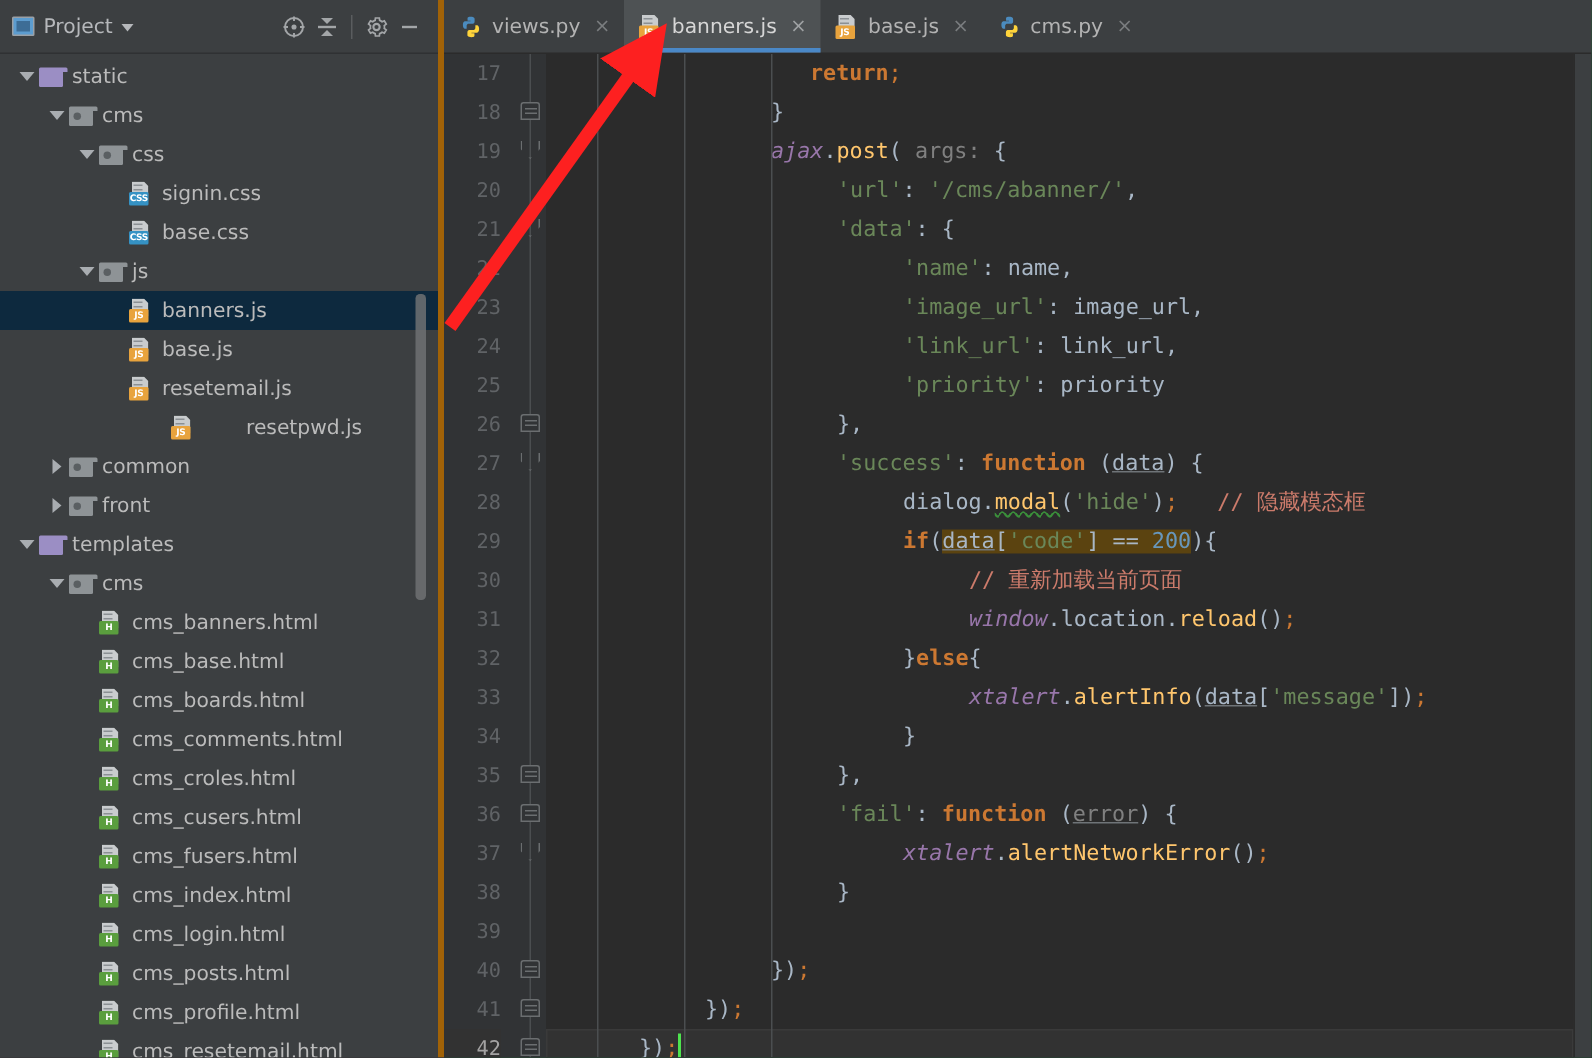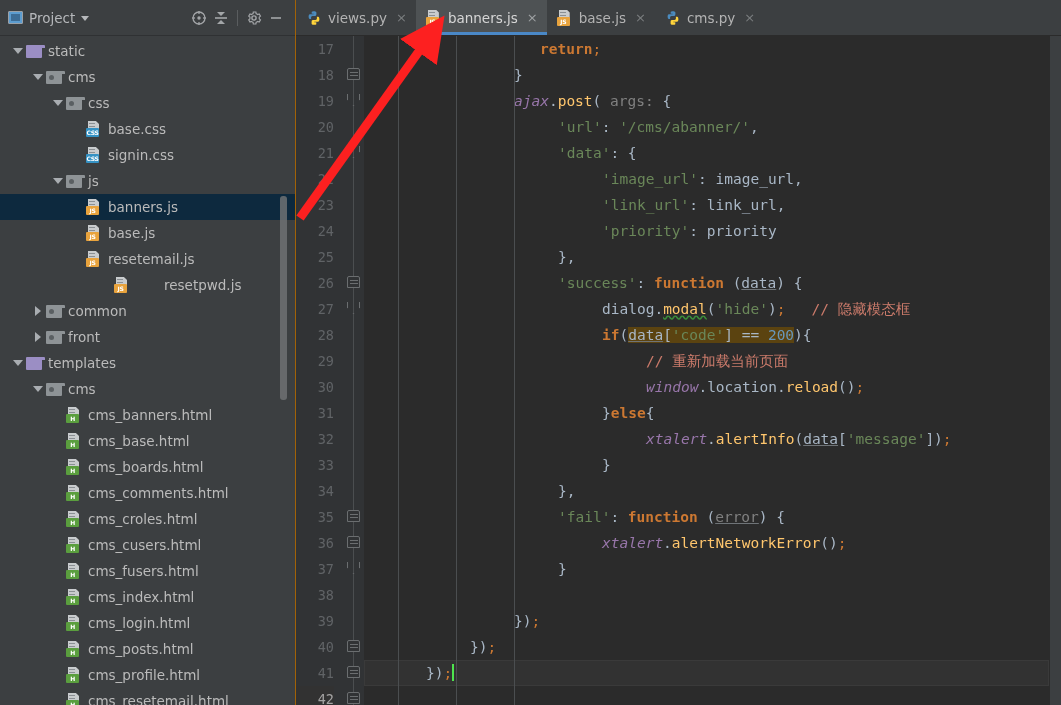--- a/index.html
+++ b/index.html
@@ -7,21 +7,21 @@
     width:1061px; height:705px; overflow:hidden;
     background:#3c3f41;
     font-family:"DejaVu Sans", sans-serif;
   }
   #app{ position:relative; width:1061px; height:705px; display:flex; }
 
   
   #sidebar{
     width:296px; height:705px; background:#3c3f41;
     display:flex; flex-direction:column; position:relative;
-    border-right:1px solid #a16207;
+    border-right:4px solid #a16207;
   }
   #sidebar-header{
     height:36px; min-height:36px; display:flex; align-items:center;
     padding:0 8px; background:#3c3f41; border-bottom:1px solid #2f3133;
   }
   .proj-title{
     display:flex; align-items:center; gap:6px; color:#b6b8bb;
     font-size:13.5px; font-family:"DejaVu Sans", sans-serif;
   }
   .proj-icon{
@@ -233,29 +233,29 @@
             <span class="body"></span>
           </span>
           <span class="lbl">css</span>
         </div>
         <div class="row" style="padding-left: 70px;">
           <span class="tw"></span>
           <span class="fic css">
             <span class="pg"></span>
             <span class="bdg">CSS</span>
           </span>
+          <span class="lbl">signin.css</span>
+        </div>
+        <div class="row" style="padding-left: 70px;">
+          <span class="tw"></span>
+          <span class="fic css">
+            <span class="pg"></span>
+            <span class="bdg">CSS</span>
+          </span>
           <span class="lbl">base.css</span>
-        </div>
-        <div class="row" style="padding-left: 70px;">
-          <span class="tw"></span>
-          <span class="fic css">
-            <span class="pg"></span>
-            <span class="bdg">CSS</span>
-          </span>
-          <span class="lbl">signin.css</span>
         </div>
         <div class="row" style="padding-left: 50px;">
           <span class="tw">
             <span class="tri-down"></span>
           </span>
           <span class="fold grey">
             <span class="tab"></span>
             <span class="body"></span>
           </span>
           <span class="lbl">js</span>
@@ -535,20 +535,21 @@
         </div>
       <div id="codearea">
           <div class="indent-guide" style="left: 34px;"></div>
           <div class="indent-guide" style="left: 92px;"></div>
           <div class="indent-guide" style="left: 150px;"></div>
           <div class="cl"><span style="padding-left:172px"></span><span class="t-kw">return</span><span class="t-semi">;</span></div>
           <div class="cl"><span style="padding-left:146px"></span><span class="t-plain">}</span></div>
           <div class="cl"><span style="padding-left:146px"></span><span class="t-local">ajax</span><span class="t-plain">.</span><span class="t-fn">post</span><span class="t-plain">(</span> <span class="t-param">args:</span> <span class="t-plain">{</span></div>
           <div class="cl"><span style="padding-left:190px"></span><span class="t-str">'url'</span><span class="t-plain">: </span><span class="t-str">'/cms/abanner/'</span><span class="t-punc">,</span></div>
           <div class="cl"><span style="padding-left:190px"></span><span class="t-str">'data'</span><span class="t-plain">: {</span></div>
+          <div class="cl"><span style="padding-left:234px"></span><span class="t-str">'name'</span><span class="t-plain">: </span><span class="t-var">name</span><span class="t-punc">,</span></div>
           <div class="cl"><span style="padding-left:234px"></span><span class="t-str">'image_url'</span><span class="t-plain">: </span><span class="t-var">image_url</span><span class="t-punc">,</span></div>
           <div class="cl"><span style="padding-left:234px"></span><span class="t-str">'link_url'</span><span class="t-plain">: </span><span class="t-var">link_url</span><span class="t-punc">,</span></div>
           <div class="cl"><span style="padding-left:234px"></span><span class="t-str">'priority'</span><span class="t-plain">: </span><span class="t-var">priority</span></div>
           <div class="cl"><span style="padding-left:190px"></span><span class="t-plain">}</span><span class="t-punc">,</span></div>
           <div class="cl"><span style="padding-left:190px"></span><span class="t-str">'success'</span><span class="t-plain">: </span><span class="t-kw">function</span> <span class="t-plain">(</span><span class="t-var uline">data</span><span class="t-plain">) {</span></div>
           <div class="cl"><span style="padding-left:234px"></span><span class="t-var">dialog</span><span class="t-plain">.</span><span class="t-fn wavy">modal</span><span class="t-plain">(</span><span class="t-str">'hide'</span><span class="t-plain">)</span><span class="t-semi">;</span>   <span class="t-cmt">// 隐藏模态框</span></div>
           <div class="cl"><span style="padding-left:234px"></span><span class="t-kw">if</span><span class="t-plain">(</span><span class="hl"><span class="t-var uline">data</span><span class="t-plain">[</span><span class="t-str">'code'</span><span class="t-plain">] == </span><span class="t-num">200</span></span><span class="t-plain">){</span></div>
           <div class="cl"><span style="padding-left:278px"></span><span class="t-cmt">// 重新加载当前页面</span></div>
           <div class="cl"><span style="padding-left:278px"></span><span class="t-local">window</span><span class="t-plain">.</span><span class="t-var">location</span><span class="t-plain">.</span><span class="t-fn">reload</span><span class="t-plain">()</span><span class="t-semi">;</span></div>
           <div class="cl"><span style="padding-left:234px"></span><span class="t-plain">}</span><span class="t-kw">else</span><span class="t-plain">{</span></div>

